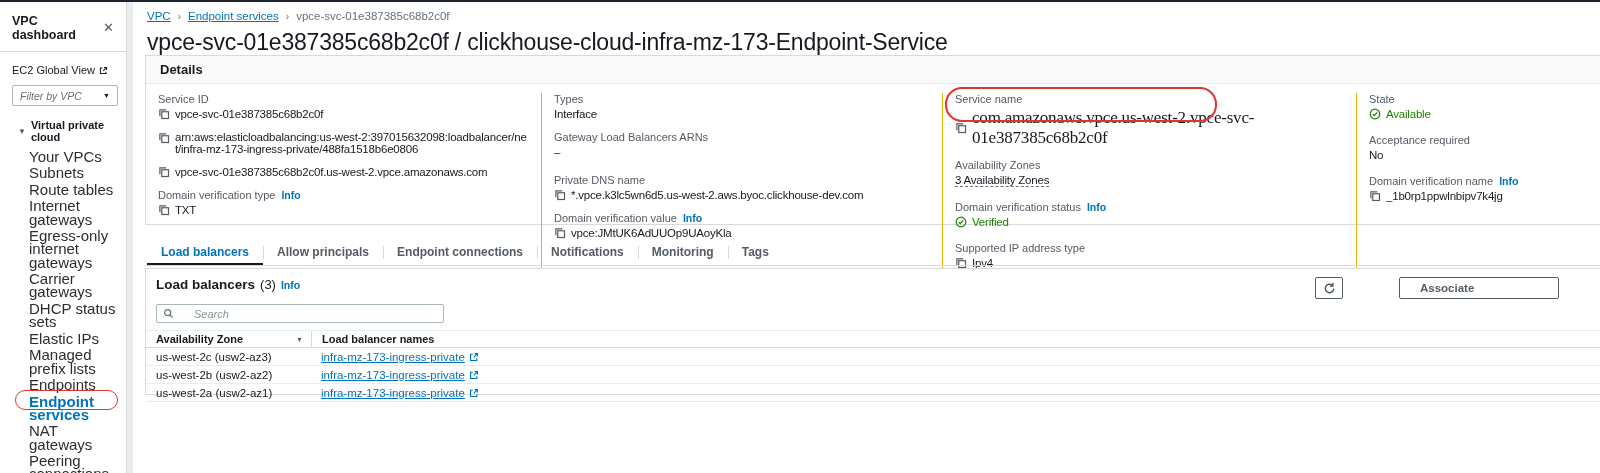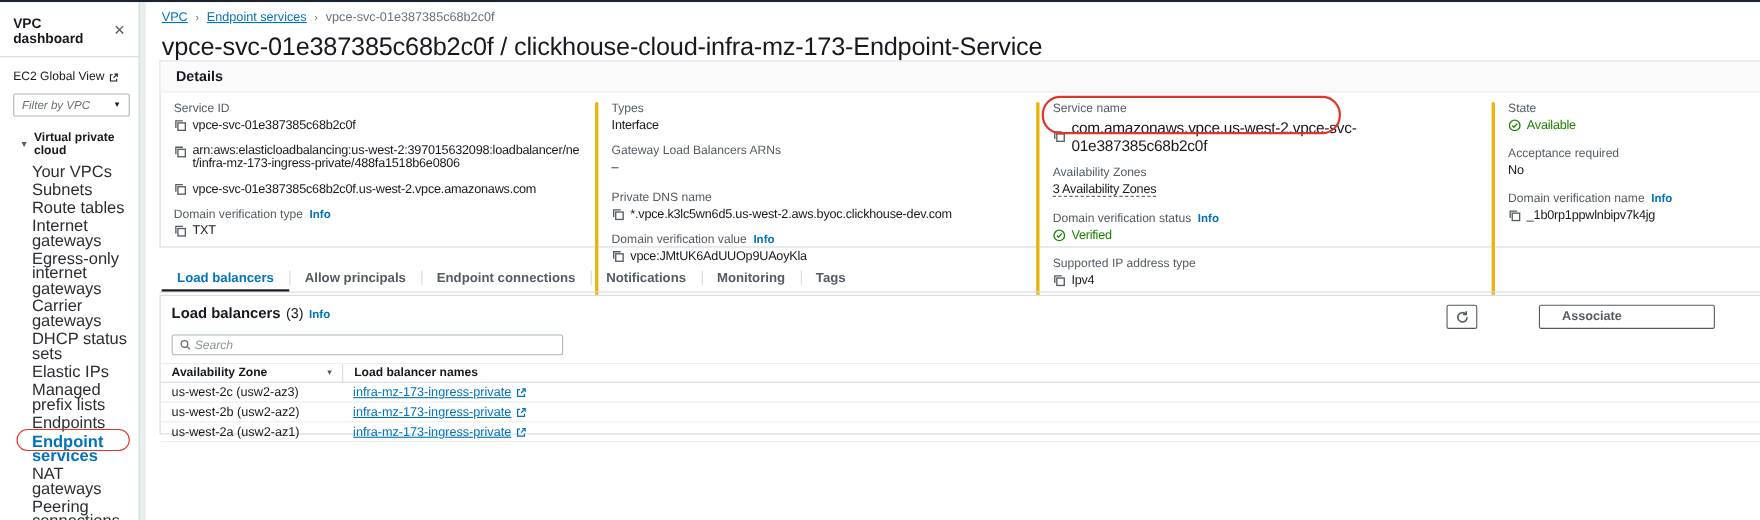--- a/index.html
+++ b/index.html
@@ -34,21 +34,21 @@
   .breadcrumb { position:absolute; top:8px; left:14px; font-size:11.5px; color:#687078; display:flex; gap:7px; align-items:center; }
   .breadcrumb a { color:#0073bb; text-decoration:underline; cursor:pointer; }
   .bc-sep { color:#687078; font-size:10px; }
   .page-title { position:absolute; top:27px; left:14px; font-size:23px; font-weight:400; color:#16191f; letter-spacing:-0.2px; }
 
   .card { position:absolute; left:12px; right:-22px; background:#fff; border:1px solid #d5dbdb; }
   .details-card { top:53px; height:170px; }
   .card-head { background:#fafafa; border-bottom:1px solid #eaeded; padding:6px 14px; font-weight:bold; font-size:13px; }
   .dcols { display:flex; padding-top:9px; }
   .dcol { padding:0 12px; }
-  .dcol + .dcol { border-left:3px solid #eab308; }
+  .dcol + .dcol { border-left:1px solid #eab308; }
   .dcol1 { width:395px; } .dcol2 { width:401px; } .dcol3 { width:414px; } .dcol4 { flex:1; }
   .field { margin-bottom:11px; position:relative; }
   .f-label { font-size:11px; color:#545b64; margin-bottom:3px; display:flex; align-items:center; gap:6px; }
   .info-link { color:#0073bb; font-size:10.5px; font-weight:bold; cursor:pointer; }
   .f-value { display:flex; align-items:center; gap:5px; font-size:11.5px; color:#16191f; letter-spacing:-0.2px; }
   .f-value.breakall { word-break:break-all; display:block; }
   .f-value.breakall .copy-btn { float:left; margin-right:5px; margin-top:1px; }
   .copy-btn { color:#545b64; cursor:pointer; display:inline-flex; flex:none; }
   .green { color:#1d8102; }
   .dash-link { color:#16191f; border-bottom:1px dashed #687078; cursor:pointer; }
@@ -66,22 +66,22 @@
   .lb-card { top:266px; height:127px; border-color:#d5dbdb; }
   .lb-head { display:flex; justify-content:space-between; align-items:flex-start; padding:8px 10px 2px 10px; }
   .lb-title-wrap { display:flex; align-items:baseline; gap:5px; }
   .lb-title { font-weight:bold; font-size:13.5px; }
   .lb-count { font-size:13px; color:#16191f; }
   .lb-actions { display:flex; gap:8px; margin-right:52px; }
   .btn { border:1px solid #545b64; border-radius:2px; background:#fff; color:#545b64;
          font-weight:bold; font-size:11.5px; height:22px; display:flex; align-items:center; cursor:pointer; }
   .btn-icon { width:28px; justify-content:center; }
   .btn-assoc { width:160px; padding-left:20px; justify-content:flex-start; font-family:inherit;margin-left:48px; }
-  .lb-search { margin:3px 10px 7px 10px; width:356px; height:19px; border:1px solid #aab7b8; border-radius:2px;
-               display:flex; align-items:center; padding:0 6px; gap:3px; background:#fff; }
+  .lb-search { margin:3px 10px 7px 10px; width:288px; height:19px; border:1px solid #aab7b8; border-radius:2px;
+               display:flex; align-items:center; padding:0 6px; gap:20px; background:#fff; }
   .lb-search input { border:none; outline:none; flex:1; font-size:11px; font-family:inherit; color:#16191f; background:transparent; }
   .lb-search input::placeholder { font-style:italic; color:#879596; }
   .lb-table { width:100%; }
   .t-row { display:flex; align-items:center; height:18px; border-bottom:1px solid #eaeded; font-size:11.5px; }
   .t-row.t-head { border-top:1px solid #eaeded; border-bottom:1px solid #d5dbdb; font-weight:bold; font-size:11px; color:#16191f; }
   .c-az { width:165px; padding-left:10px; display:flex; align-items:center; justify-content:space-between; }
   .c-name { flex:1; padding-left:10px; display:flex; align-items:center; gap:4px; }
   .t-head .c-name { border-left:1px solid #d5dbdb; height:100%; }
   .sort { font-size:7px; color:#545b64; margin-right:8px; }
   .t-link { color:#0073bb; text-decoration:underline; cursor:pointer; display:inline-flex; align-items:center; gap:4px; }
@@ -275,21 +275,21 @@
             </div>
           </div>
         </div>
 
         <div class="dcol dcol3">
           <div class="field">
             <span class="svc-oval"></span>
             <div class="f-label">
                 <span>Service name</span>
               </div>
-            <div class="f-value" style="font-size:14px;">
+            <div class="f-value" style="font-size:17px;font-family:Liberation Serif, serif;">
               <span class="copy-btn">
                   <svg width="12" height="12" viewBox="0 0 16 16">
                     <rect x="5" y="5" width="9" height="9" fill="none" stroke="currentColor" stroke-width="1.6"></rect>
                     <path d="M11 2.5H2.5V11" fill="none" stroke="currentColor" stroke-width="1.6"></path>
                   </svg>
                 </span>
               <span>com.amazonaws.vpce.us-west-2.vpce-svc-01e387385c68b2c0f</span>
             </div>
           </div>
           <div class="field" style="margin-bottom:14px;">

